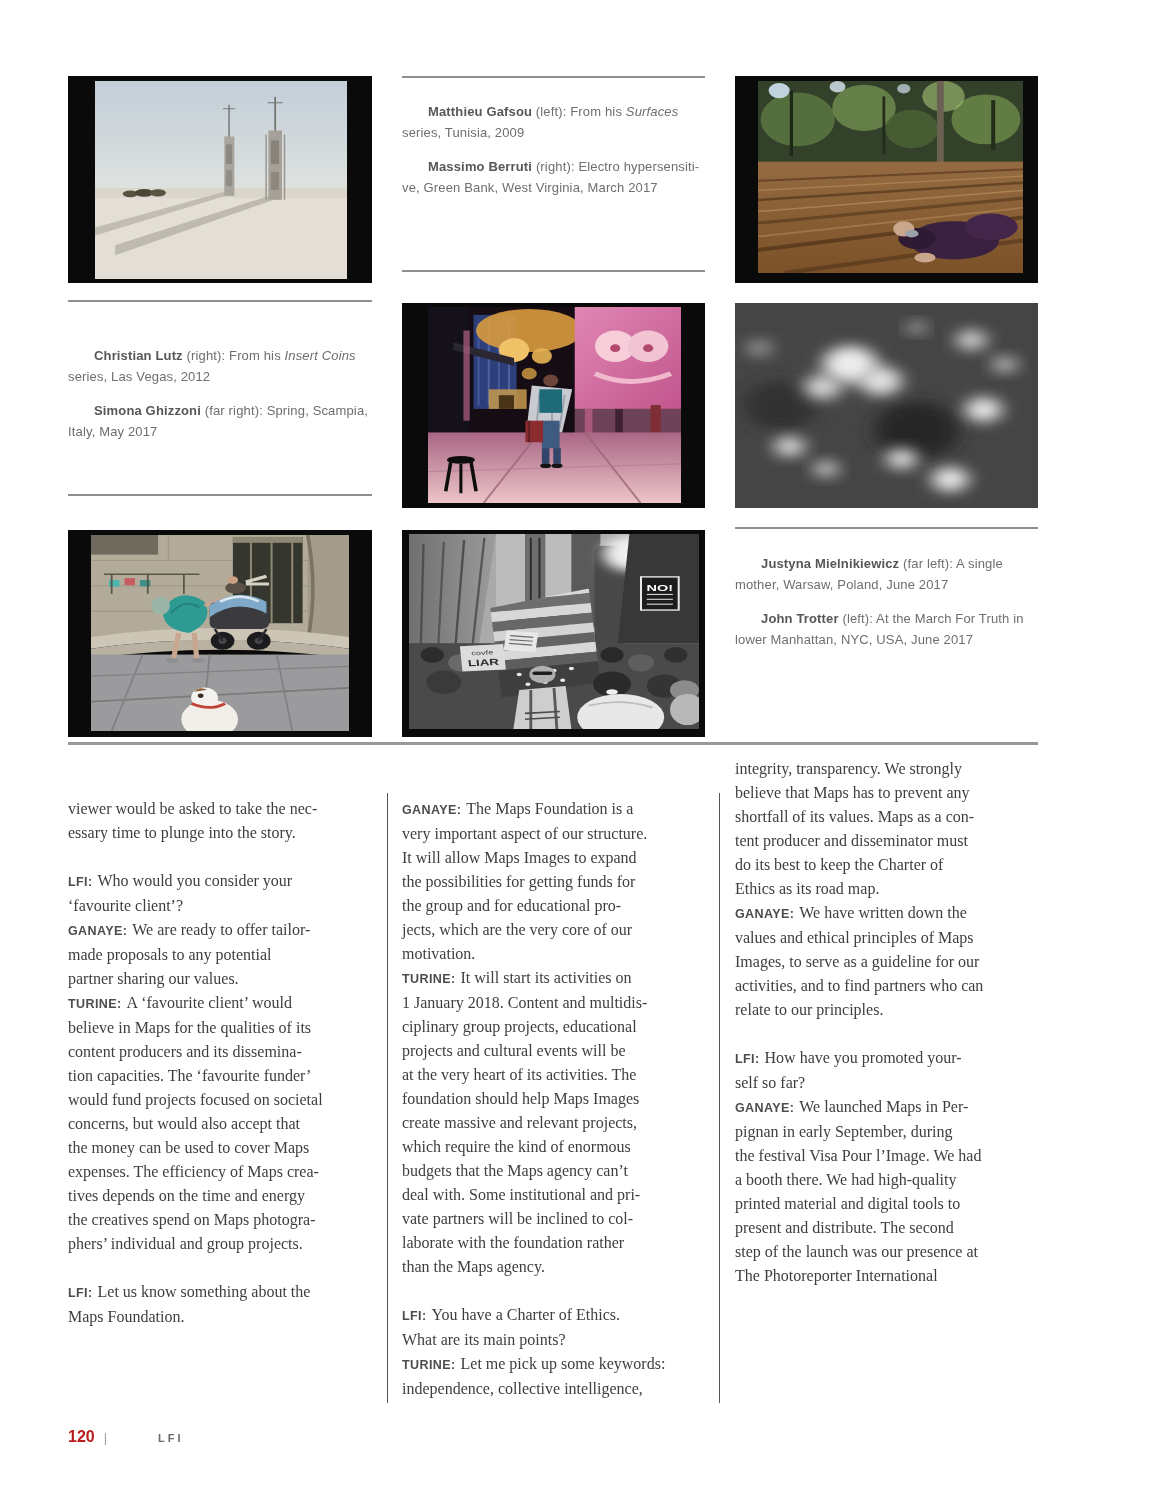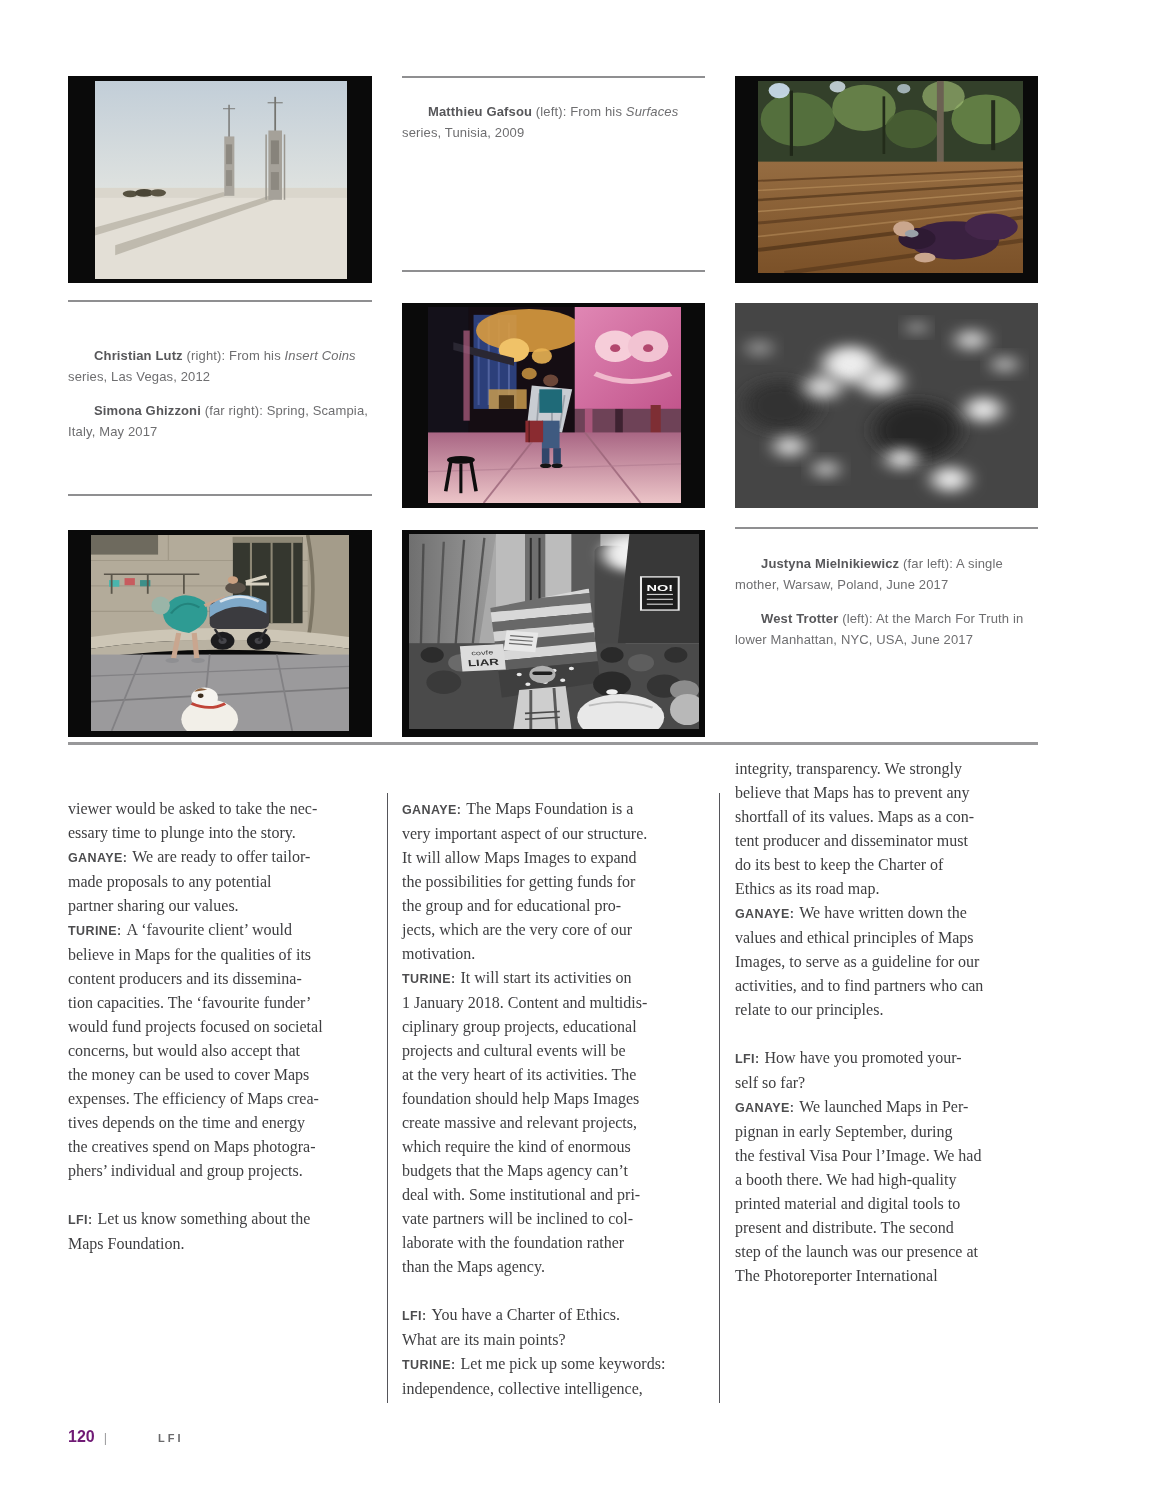--- a/index.html
+++ b/index.html
@@ -21,21 +21,21 @@
   .col{position:absolute;}
   .col p.para{margin:0;font-family:"Liberation Serif",serif;font-size:16px;
               line-height:24px;color:#3e3e40;}
   .col p.para.gap{margin-top:24px;}
   .lbl{font-family:"Liberation Sans",sans-serif;font-weight:bold;font-size:12.5px;
        letter-spacing:.4px;color:#4c4c4e;margin-right:5px;}
   .btxt{white-space:pre-line;}
   .vdiv{position:absolute;width:1px;background:#55555a;}
   
   .footer{position:absolute;left:68px;top:1428px;display:flex;align-items:baseline;}
-  .pageno{font-weight:bold;font-size:16px;color:#701a75;}
+  .pageno{font-weight:bold;font-size:16px;color:#b91c1c;}
   .pipe{color:#a0a0a2;margin:0 9px;font-size:13px;}
   .brand{font-size:11px;letter-spacing:3px;color:#6a6a6c;font-weight:bold;padding-left:42px;}
 </style>
 </head>
 <body>
 
 <div class="page">
 
   <div class="photo" style="left:68px;top:76px;width:304px;height:207px;">
     <div class="ph-img" style="left:27px;right:25px;top:5px;bottom:4px;">
@@ -67,20 +67,22 @@
         <line x1="67.9" y1="27" x2="67.9" y2="60" stroke="#9a968e" stroke-width="0.6"></line>
         <line x1="75.2" y1="27" x2="75.2" y2="60" stroke="#9a968e" stroke-width="0.6"></line>
       </svg>
     </div>
   </div>
 
   <div class="rule" style="left:402px;top:76px;width:303px;"></div>
   <div class="cap" style="left:402px;top:101px;width:303px;">
       <p><span class="seg-b">Matthieu Gafsou</span><span class="seg-n"> (left): From his </span><span class="seg-i">Surfaces</span><span class="seg-n">
 series, Tunisia, 2009</span></p>
+      <p><span class="seg-b">Massimo Berruti</span><span class="seg-n"> (right): Electro hypersensiti-
+ve, Green Bank, West Virginia, March 2017</span></p>
     </div>
   <div class="rule" style="left:402px;top:270px;width:303px;"></div>
 
   <div class="photo" style="left:735px;top:76px;width:303px;height:207px;">
     <div class="ph-img" style="left:23px;right:15px;top:5px;bottom:10px;">
       <svg viewBox="0 0 100 100" preserveAspectRatio="none">
         <defs>
           <linearGradient id="g2gnd" x1="0" y1="0" x2="0" y2="1">
             <stop offset="0" stop-color="#956c41"></stop>
               <stop offset="1" stop-color="#7b5128"></stop>
@@ -364,29 +366,31 @@
         <circle cx="95" cy="80" r="5" fill="#8c8c8c"></circle>
         <ellipse cx="96" cy="90" rx="6" ry="8" fill="#b8b8b8"></ellipse>
       </svg>
     </div>
   </div>
 
   <div class="rule" style="left:735px;top:527px;width:303px;"></div>
   <div class="cap" style="left:735px;top:553px;width:303px;">
       <p><span class="seg-b">Justyna Mielnikiewicz</span><span class="seg-n"> (far left): A single
 mother, Warsaw, Poland, June 2017</span></p>
-      <p><span class="seg-b">West Trotter</span><span class="seg-n"> (left): At the March For Truth in
+      <p><span class="seg-b">John Trotter</span><span class="seg-n"> (left): At the March For Truth in
 lower Manhattan, NYC, USA, June 2017</span></p>
     </div>
 
   <div class="rule full" style="left:68px;top:742px;width:970px;"></div>
 
   <div class="col" style="left:68px;top:797px;width:308px;">
       <p class="para"><span class="btxt">viewer would be asked to take the nec-
 essary time to plunge into the story.</span></p>
+      <p class="para gap"><span class="lbl">LFI:</span><span class="btxt">Who would you consider your
+‘favourite client’?</span></p>
       <p class="para"><span class="lbl">GANAYE:</span><span class="btxt">We are ready to offer tailor-
 made proposals to any potential
 partner sharing our values.</span></p>
       <p class="para"><span class="lbl">TURINE:</span><span class="btxt">A ‘favourite client’ would
 believe in Maps for the qualities of its
 content producers and its dissemina-
 tion capacities. The ‘favourite funder’
 would fund projects focused on societal
 concerns, but would also accept that
 the money can be used to cover Maps

